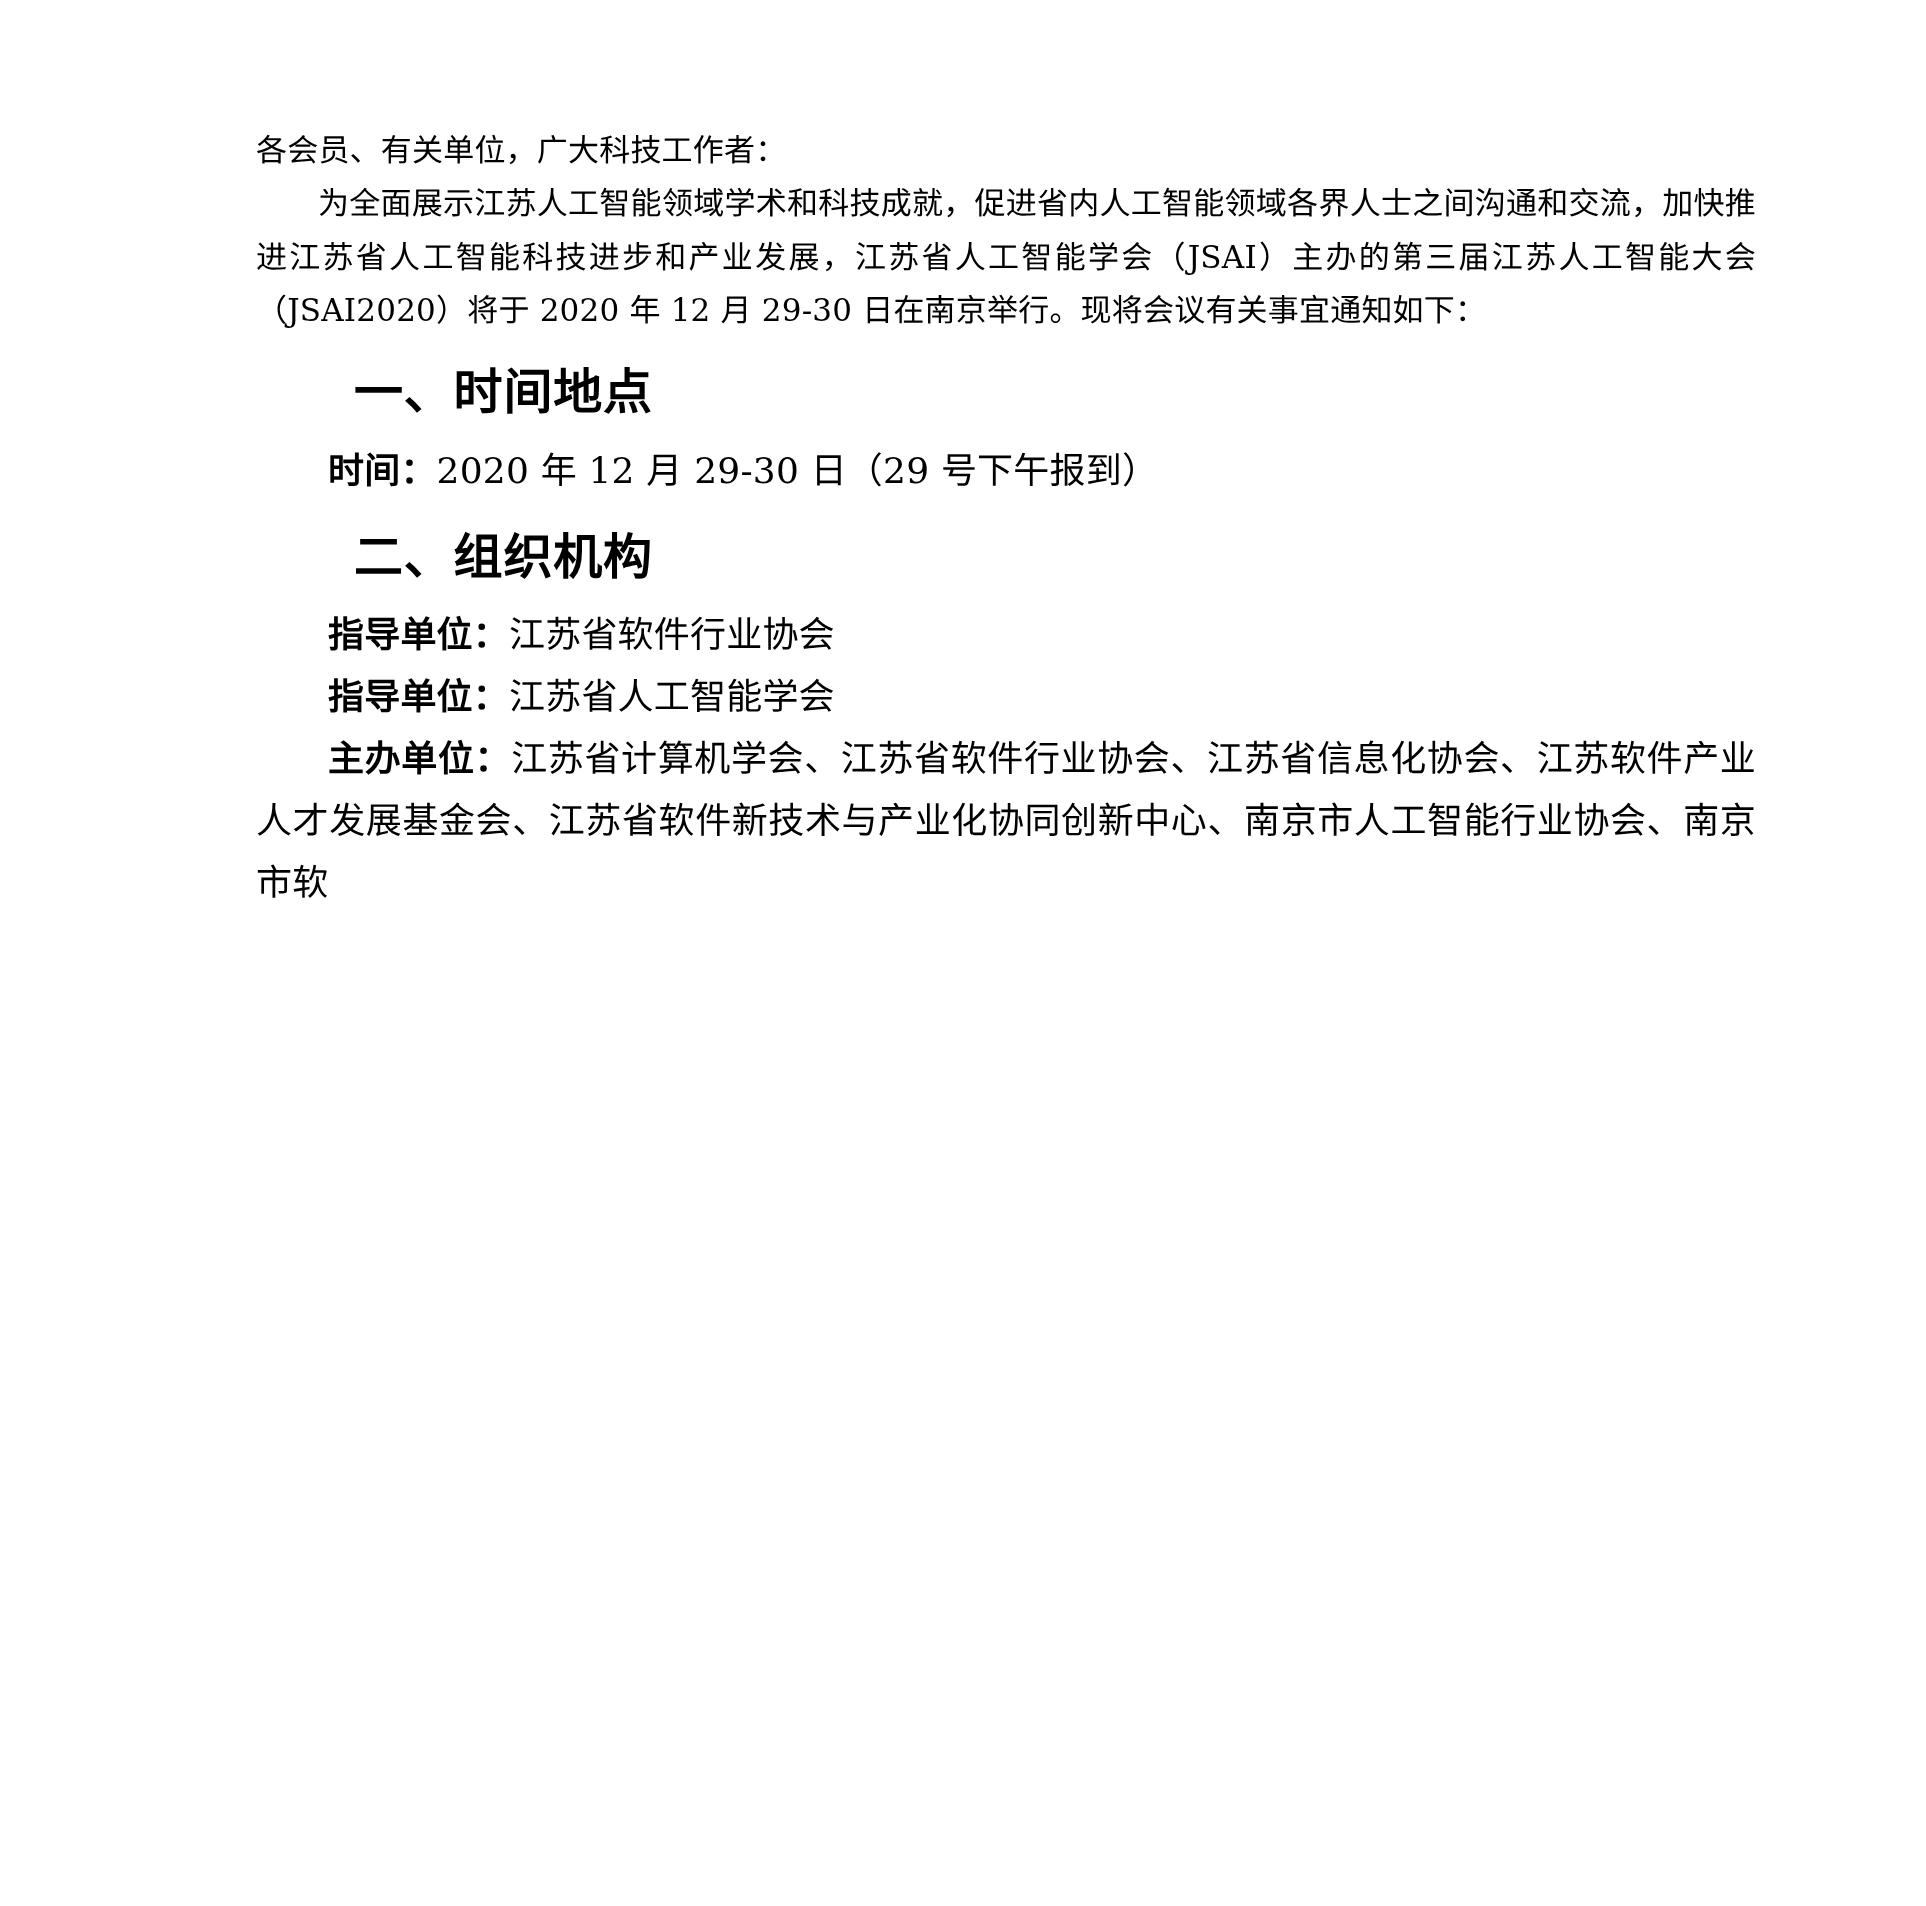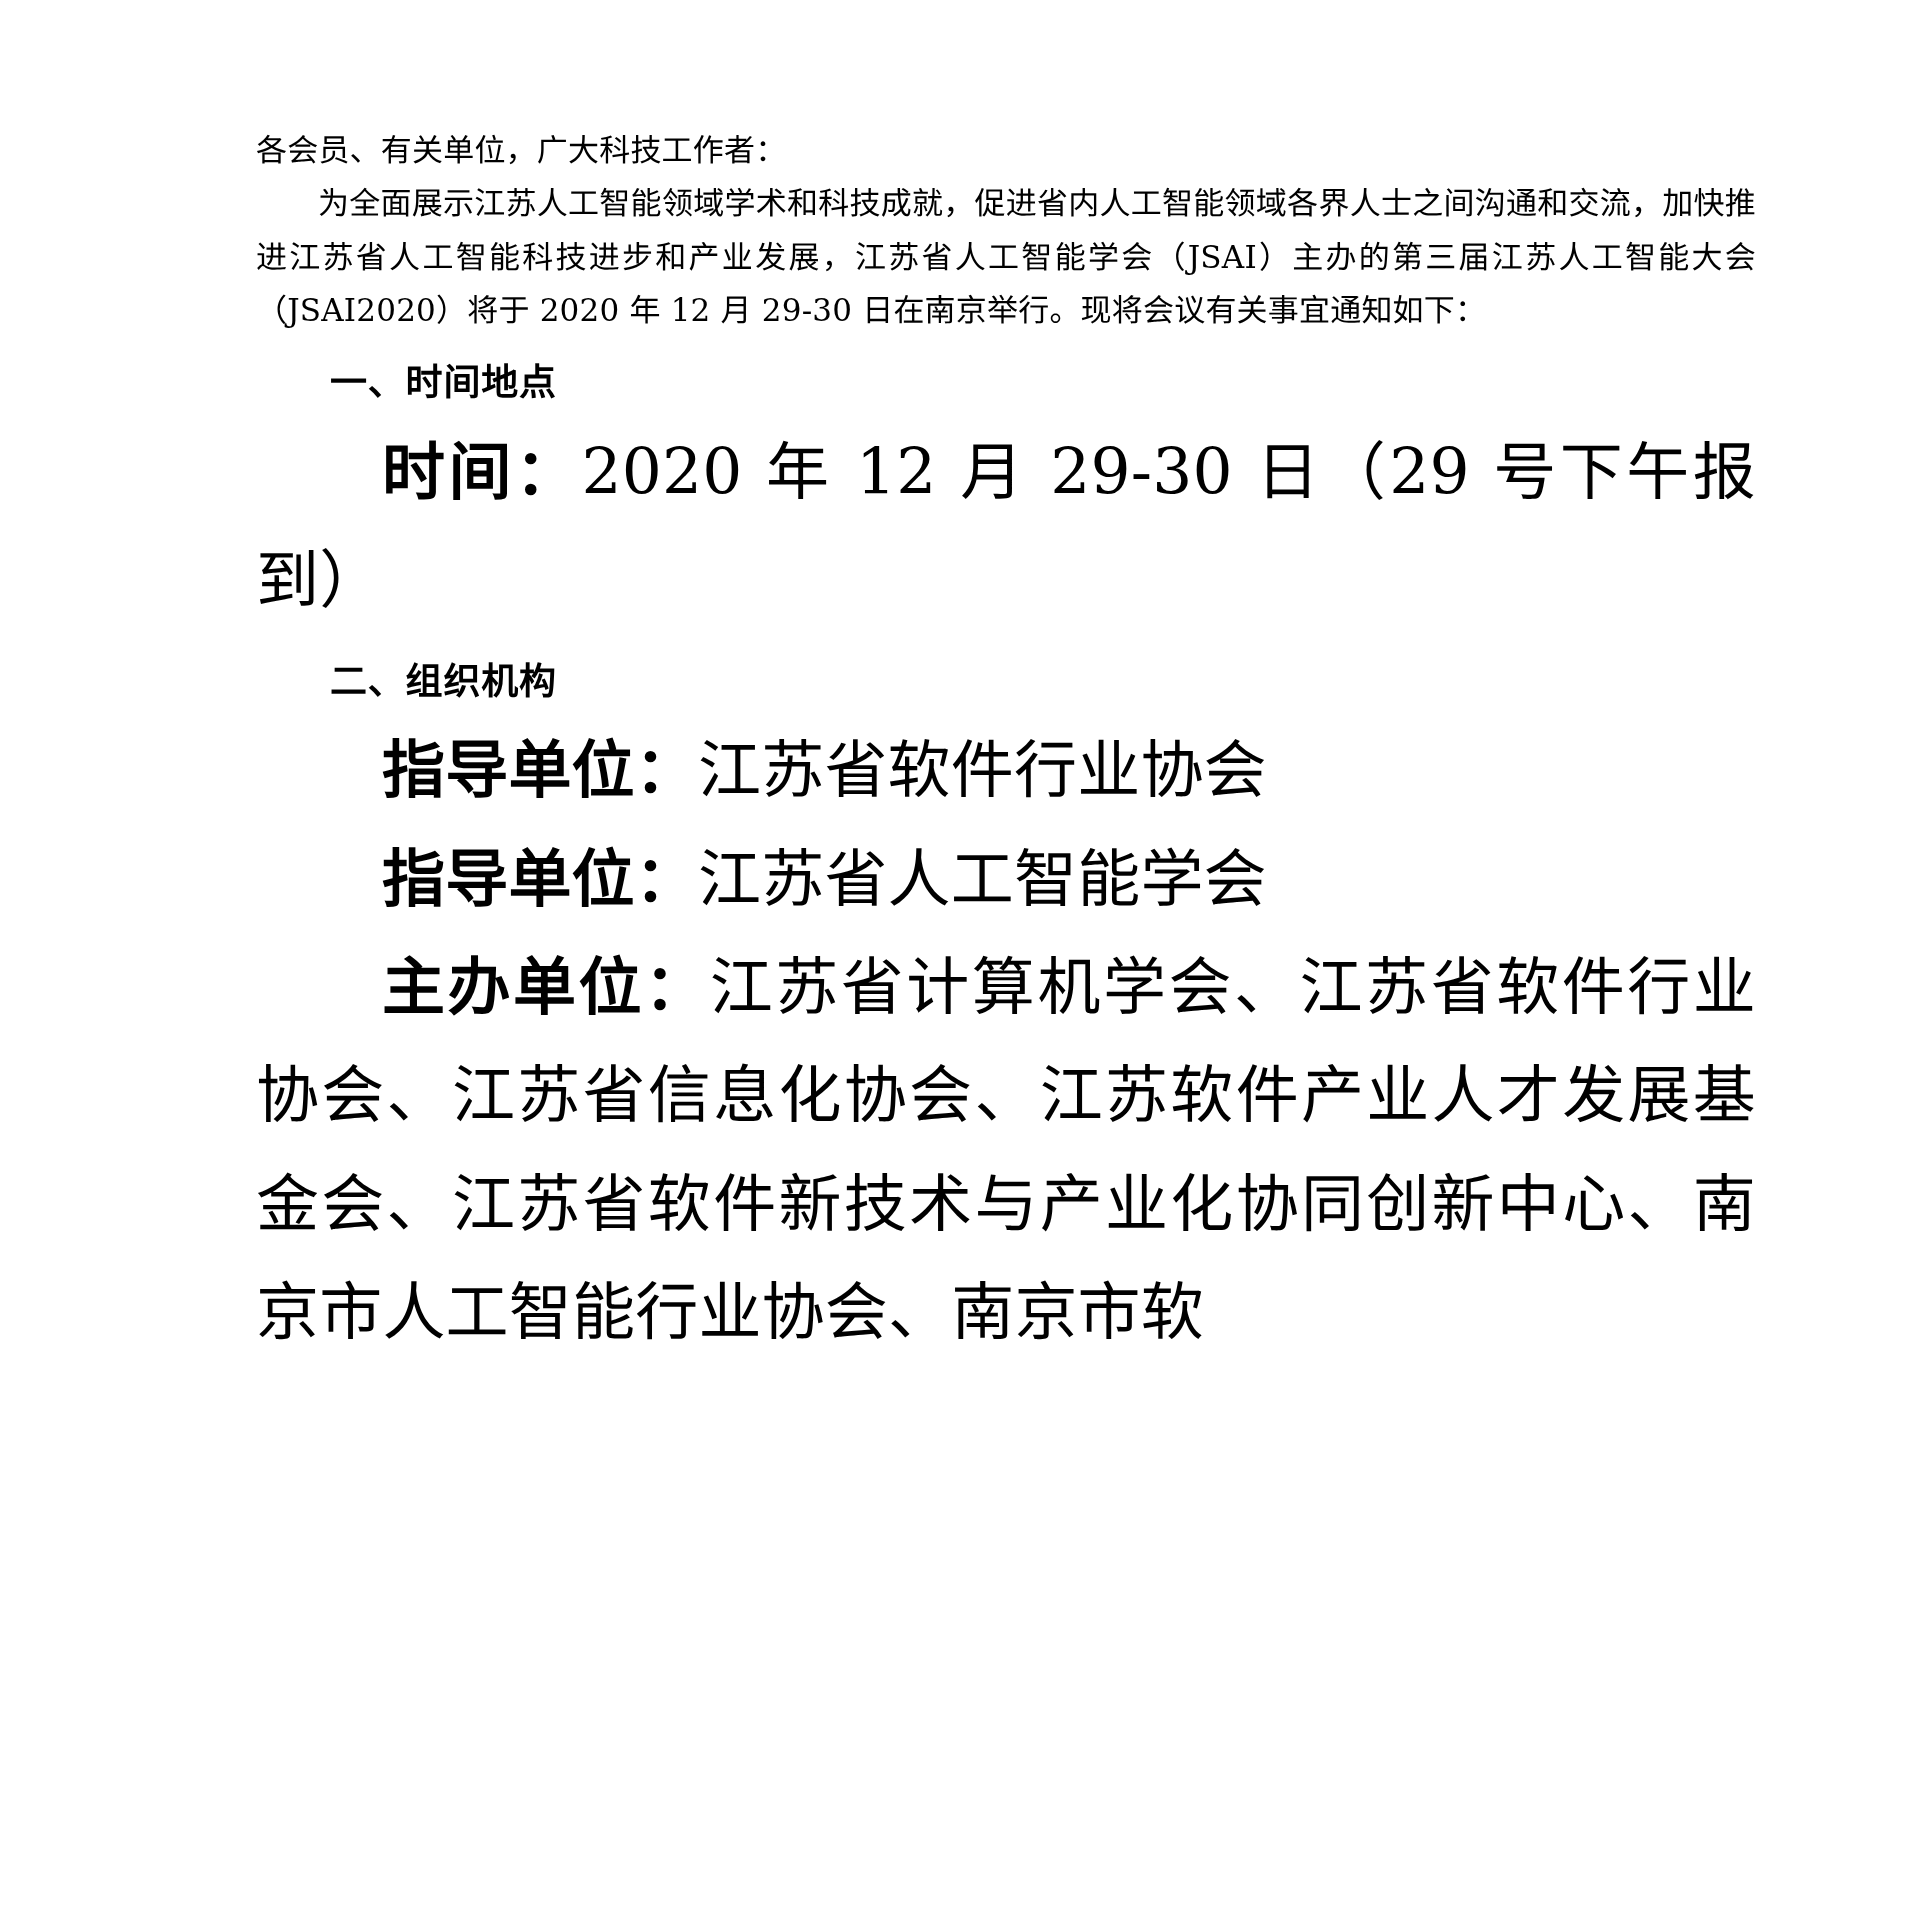--- a/index.html
+++ b/index.html
@@ -30,29 +30,29 @@
     letter-spacing: 0.2px;
     text-align: justify;
     text-justify: inter-ideograph;
     font-weight: 400;
   }
   p.indent {
     text-indent: 2em;
   }
   h2 {
     margin: 14px 0 4.1px 0;
-    font-size: 37px;
+    font-size: 49px;
     line-height: 1.72;
     font-weight: 700;
     text-indent: 2em;
     font-family: "DejaVu Sans", "Liberation Sans", sans-serif;
     letter-spacing: 0.8px;
   }
   .sub {
-    font-size: 63px;
+    font-size: 36px;
     line-height: 1.72;
     text-indent: 2em;
     margin: 0;
   }
   .sub .lbl {
     font-weight: 700;
     font-family: "DejaVu Sans", "Liberation Sans", sans-serif;
   }
 </style>
 </head>

